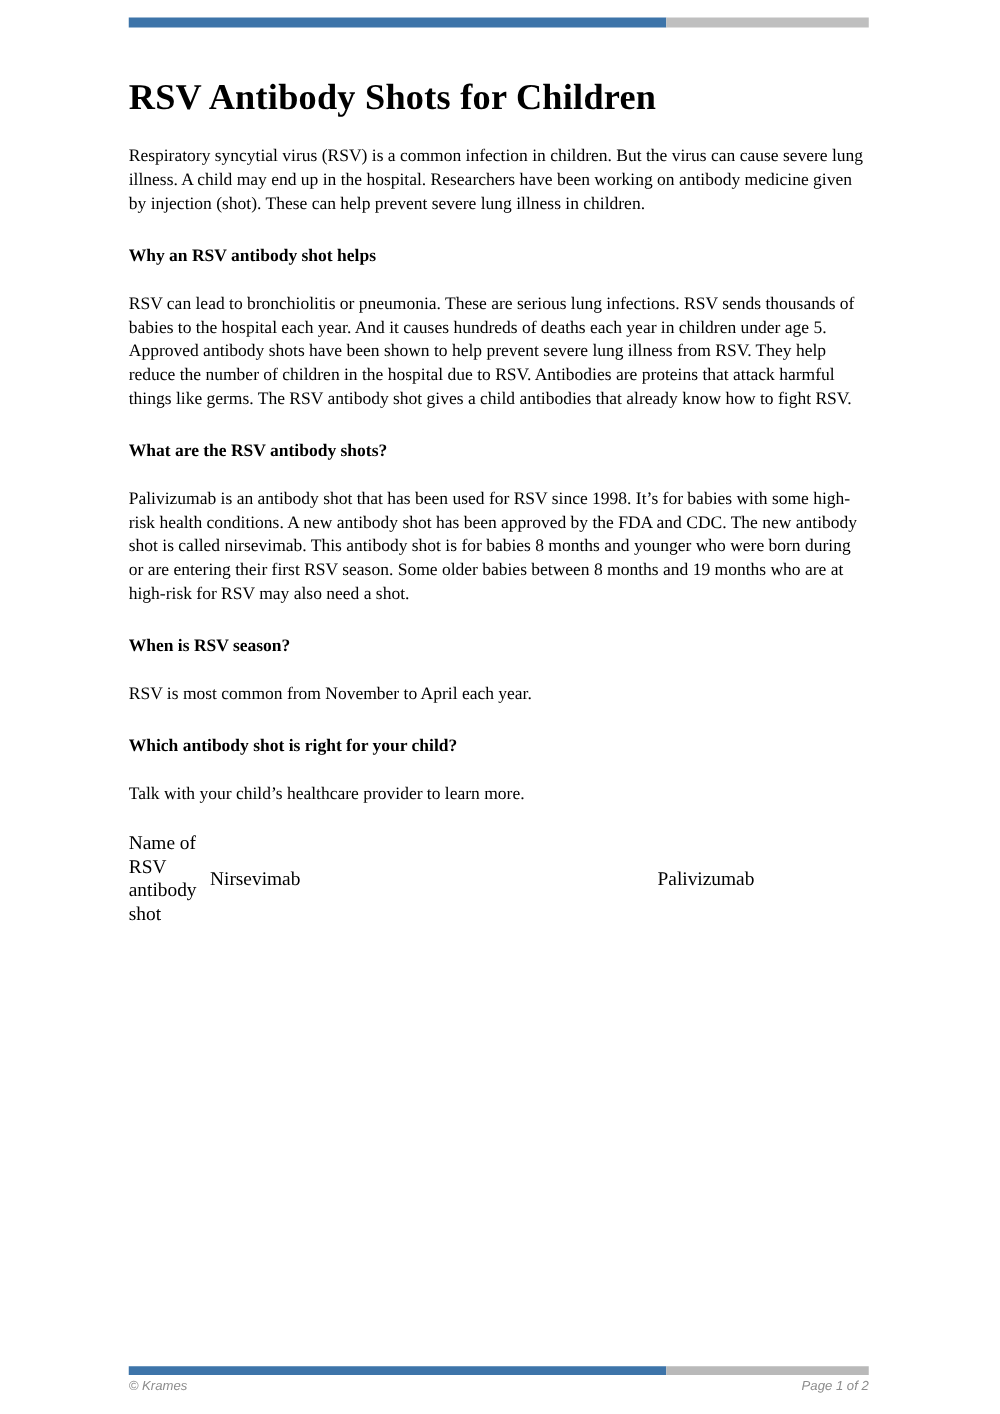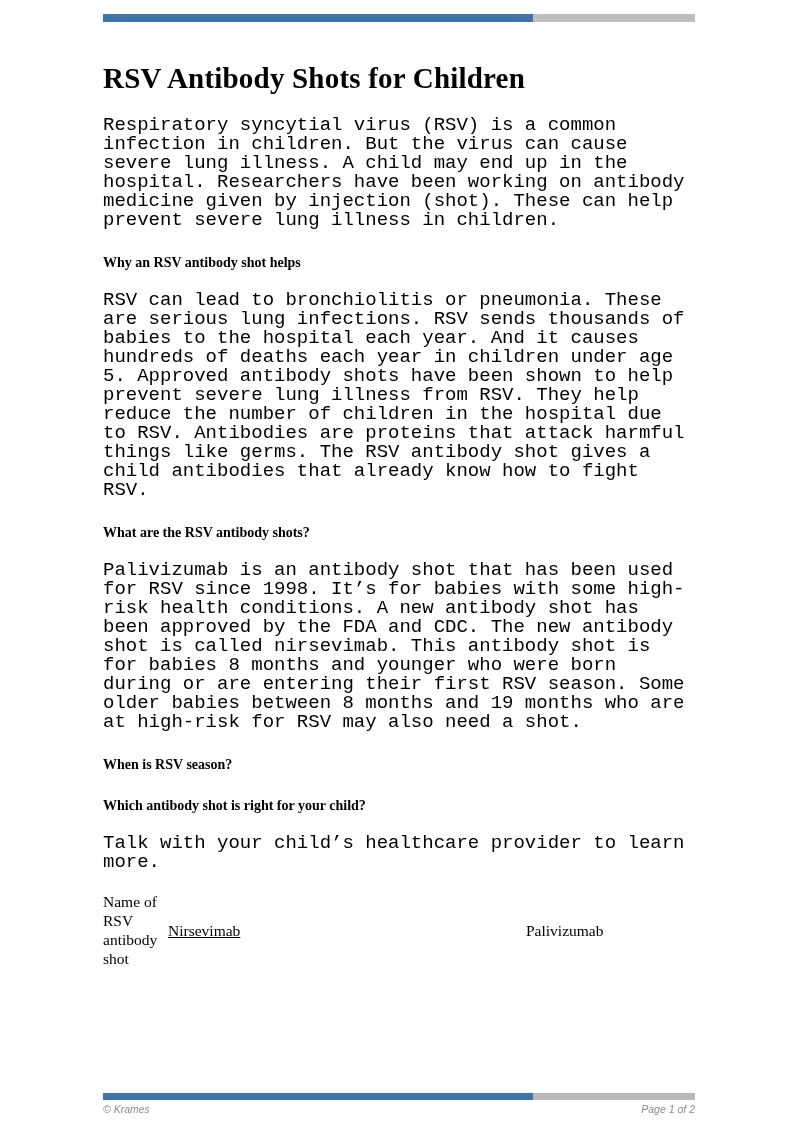--- a/index.html
+++ b/index.html
@@ -33,39 +33,38 @@
     margin-top: 40px;
     margin-bottom: 21px;
   }
   h2 {
     font-size: 14px;
     font-weight: bold;
     margin-top: 25px;
     margin-bottom: 20px;
   }
   p {
-    font-size: 19px;
+    font-size: 14px;
     line-height: 19px;
     margin-bottom: 20px;
-    font-family: Liberation Mono, monospace;
   }
   table.shot-table {
     margin-top: 16px;
     width: 100%;
     border-collapse: collapse;
     table-layout: fixed;
     font-size: 15.5px;
     line-height: 19px;
   }
   table.shot-table td {
     vertical-align: middle;
     padding: 0;
   }
   td.col-rowlabel { width: 65px; padding-left: 2px; }
-  td.col-nirsevimab { width: 358px; padding-left: 2px; text-decoration: underline; }
+  td.col-nirsevimab { width: 358px; padding-left: 2px; }
   td.col-palivizumab { width: 169px; font-family: Liberation Serif, serif; }
   .page-footer {
     position: absolute;
     left: 103px;
     top: 1093px;
     width: 592px;
   }
   .footer-bar {
     display: flex;
     height: 7px;
@@ -104,20 +103,21 @@
       <p>RSV can lead to bronchiolitis or pneumonia. These are serious lung infections. RSV sends thousands of babies to the hospital each year. And it causes hundreds of deaths each year in children under age 5. Approved antibody shots have been shown to help prevent severe lung illness from RSV. They help reduce the number of children in the hospital due to RSV. Antibodies are proteins that attack harmful things like germs. The RSV antibody shot gives a child antibodies that already know how to fight RSV.</p>
     </section>
 
     <section>
       <h2>What are the RSV antibody shots?</h2>
       <p>Palivizumab is an antibody shot that has been used for RSV since 1998. It’s for babies with some high-risk health conditions. A new antibody shot has been approved by the FDA and CDC. The new antibody shot is called nirsevimab. This antibody shot is for babies 8 months and younger who were born during or are entering their first RSV season. Some older babies between 8 months and 19 months who are at high-risk for RSV may also need a shot.</p>
     </section>
 
     <section>
       <h2>When is RSV season?</h2>
+      <p>RSV is most common from November to April each year.</p>
     </section>
 
     <section>
       <h2>Which antibody shot is right for your child?</h2>
       <p>Talk with your child’s healthcare provider to learn more.</p>
     </section>
 
     <table class="shot-table">
       <tbody>
         <tr>

